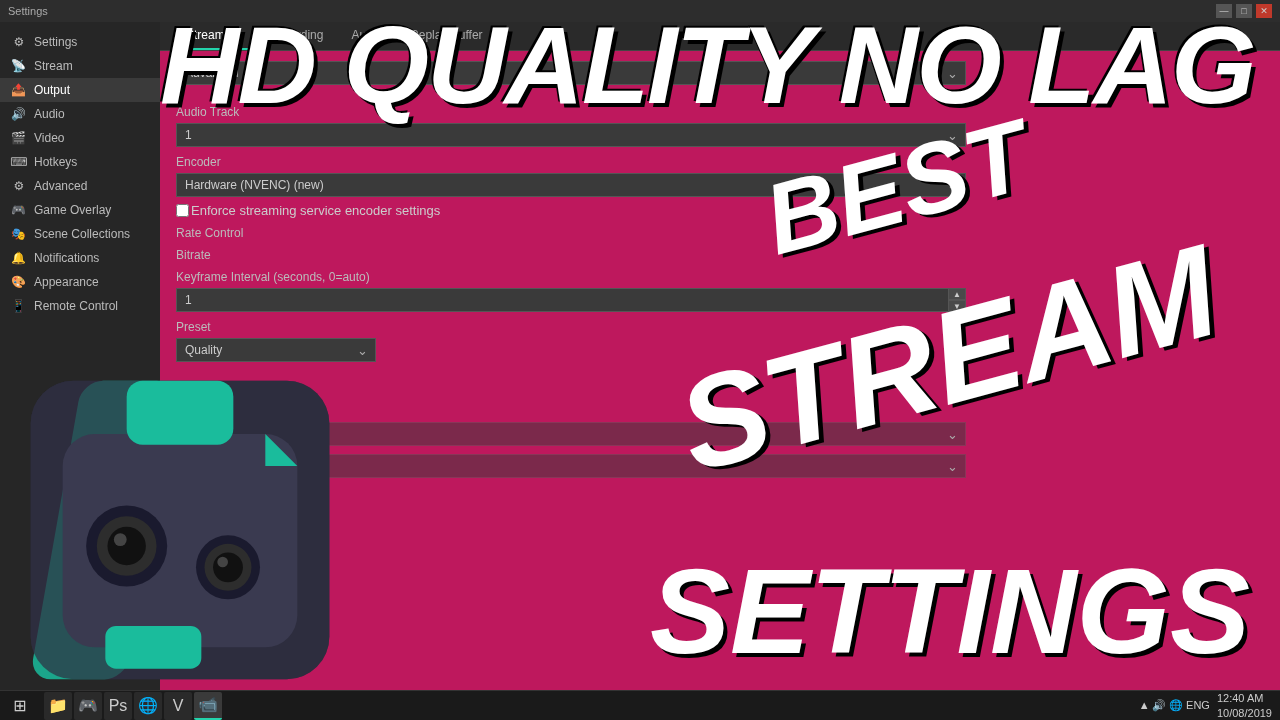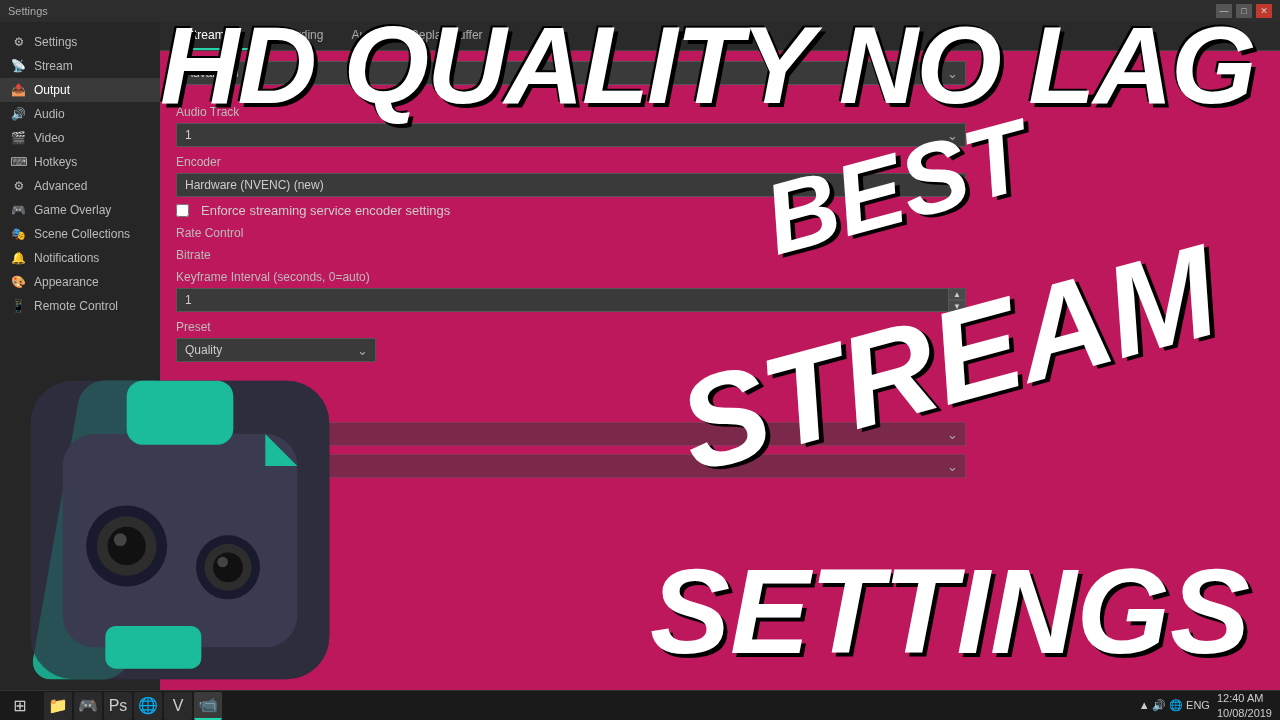--- a/index.html
+++ b/index.html
@@ -140,21 +140,21 @@
     }
     .field-label {
       font-size: 12px;
       color: #bbb;
       margin-bottom: 4px;
       margin-top: 8px;
     }
     .checkbox-row {
       display: flex;
       align-items: center;
-      gap: 12px;
+      gap: 2px;
       margin: 6px 0;
     }
     .checkbox-row input[type="checkbox"] {
       width: 13px;
       height: 13px;
       accent-color: #23d4ac;
     }
     .number-input-wrapper {
       position: relative;
       max-width: 790px;

